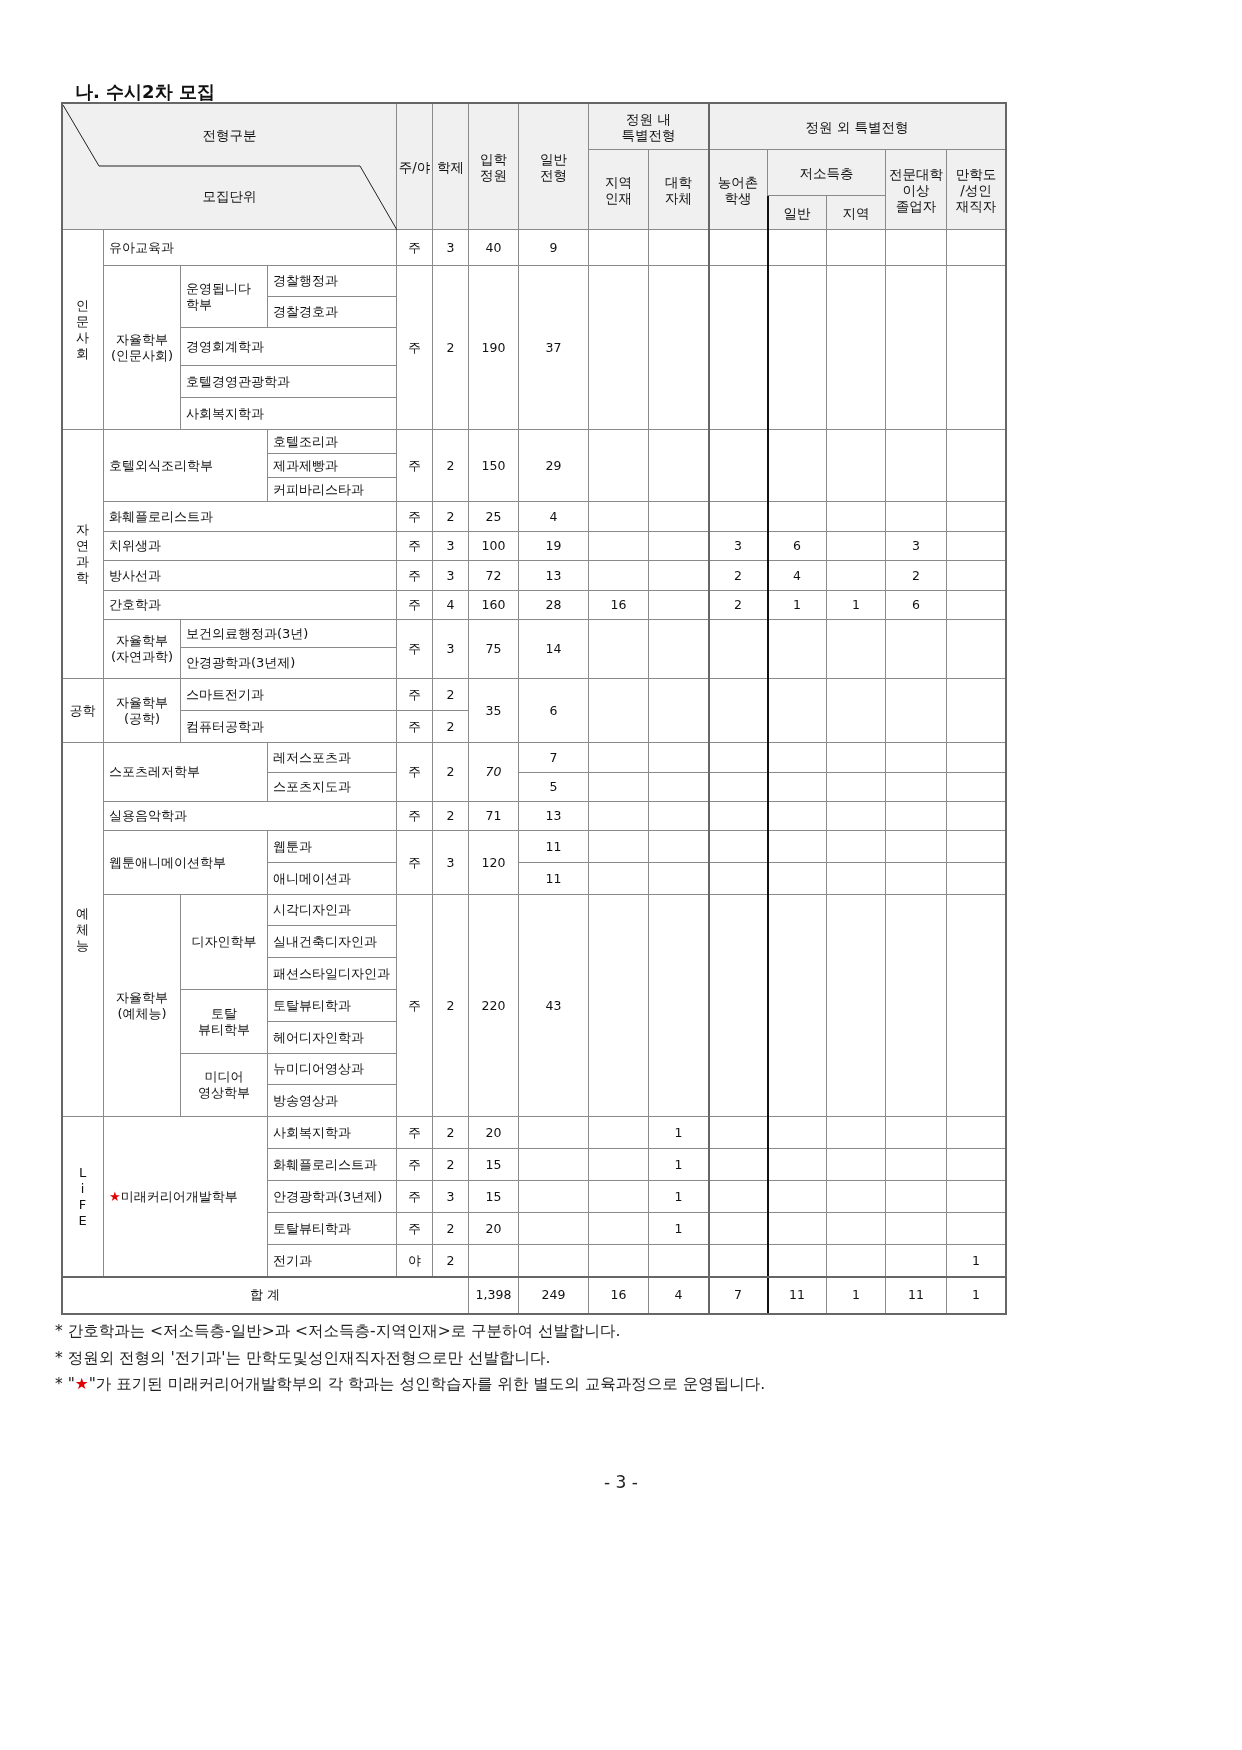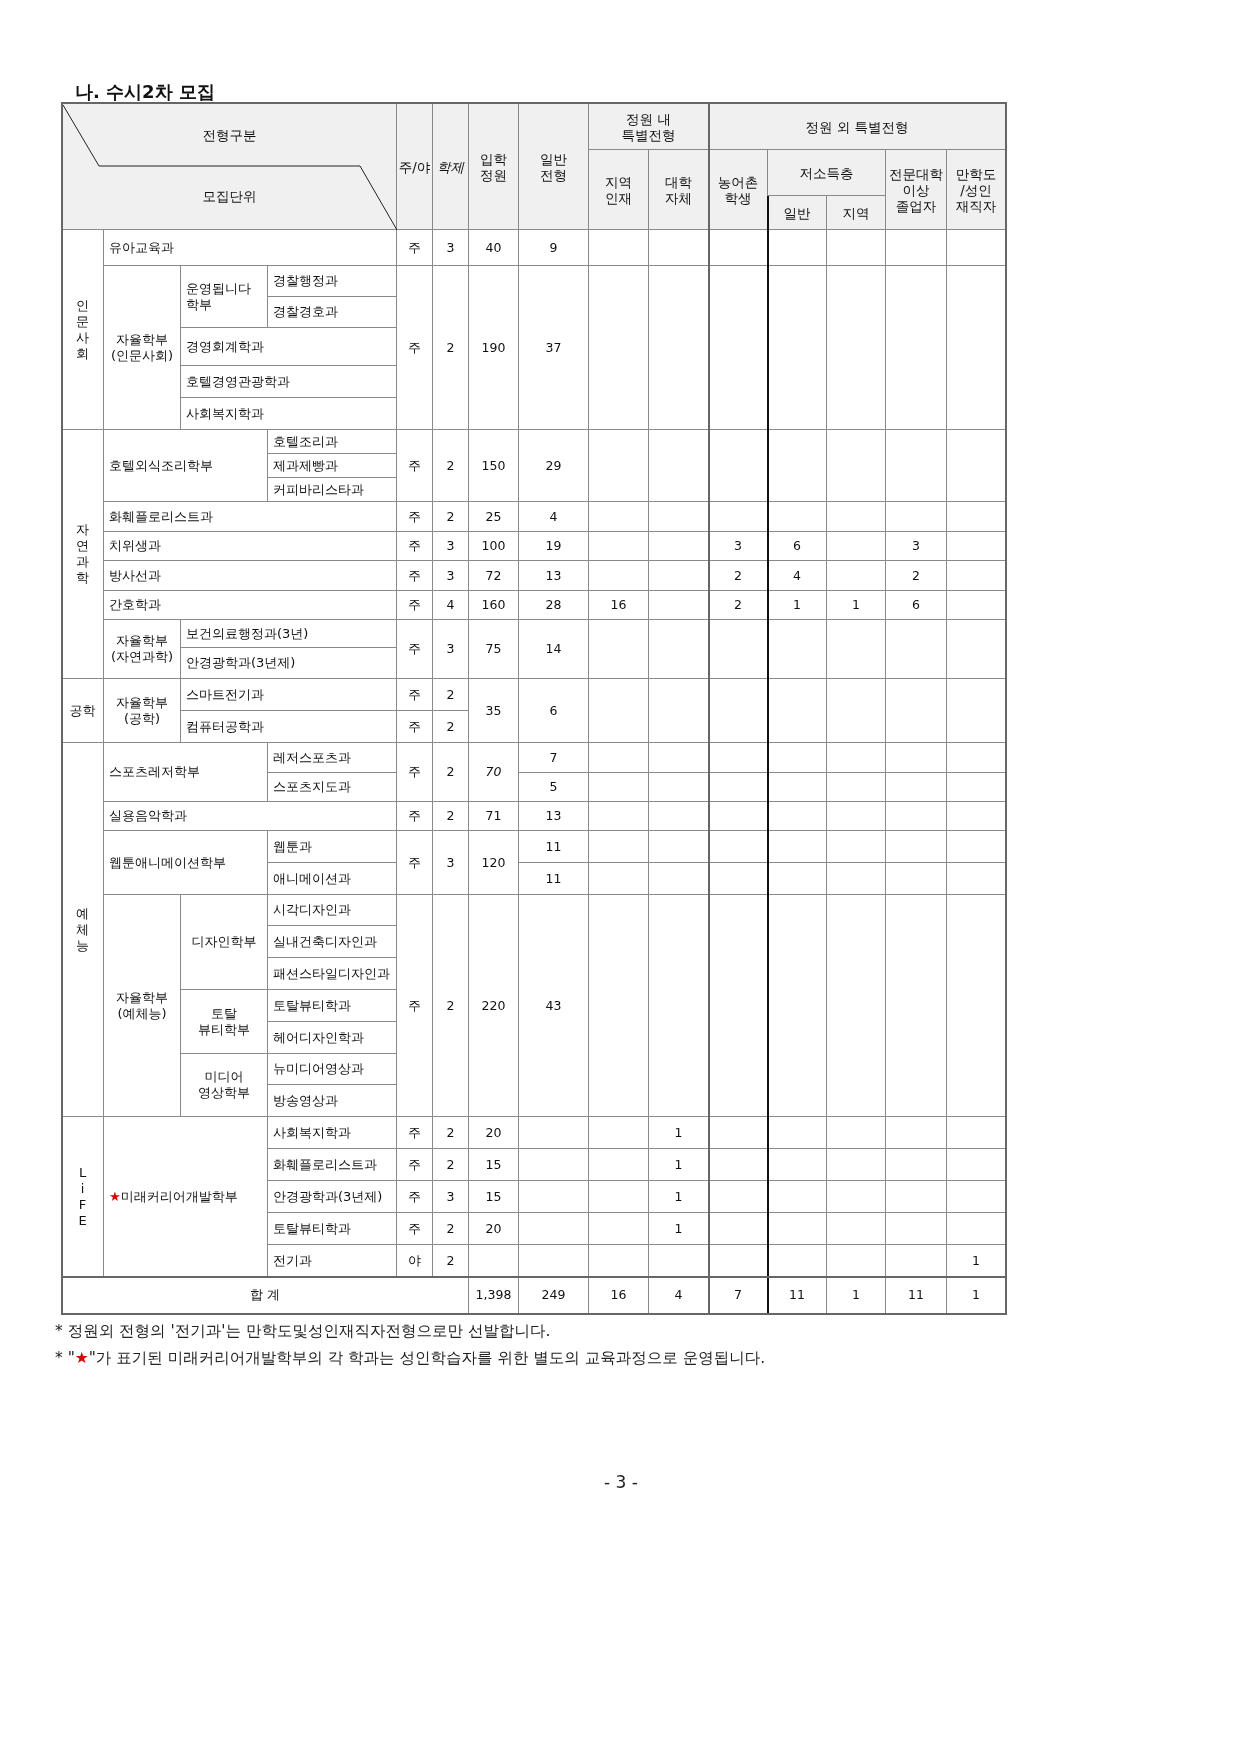--- a/index.html
+++ b/index.html
@@ -27,21 +27,21 @@
 <div class="tbl" id="tbl">
     <div class="c hd" style="left: 62px; top: 104px; width: 335px; height: 126px;"></div>
     <div style="position: absolute; left: 62px; top: 127px; width: 335px; text-align: center; font-size: 13.5px;">전형구분</div>
     <div style="position: absolute; left: 62px; top: 188px; width: 335px; text-align: center; font-size: 13.5px;">모집단위</div>
     <svg width="336" height="127" style="position: absolute; left: 62px; top: 104px;">
       <polyline points="1,1 37,62 298,62 335,126" fill="none" stroke="#222" stroke-width="1"></polyline>
     </svg>
     <div class="c hd" style="left: 397px; top: 104px; width: 36px; height: 126px;">
       <span style="white-space: pre-line;">주/야</span>
     </div>
-    <div class="c hd" style="left: 433px; top: 104px; width: 36px; height: 126px; font-style: italic;">
+    <div class="c hd" style="left: 433px; top: 104px; width: 36px; height: 126px;">
       <span style="white-space: pre-line;">학제</span>
     </div>
     <div class="c hd" style="left: 469px; top: 104px; width: 50px; height: 126px;">
       <span style="white-space: pre-line;">입학
 정원</span>
     </div>
     <div class="c hd" style="left: 519px; top: 104px; width: 70px; height: 126px;">
       <span style="white-space: pre-line;">일반
 전형</span>
     </div>
@@ -686,17 +686,18 @@
       <span style="white-space: pre-line;">1</span>
     </div>
     <div class="thick-v" style="left: 708px; top: 104px; height: 1210px;"></div>
     <div class="black-v" style="left: 767px; top: 196px; height: 1118px;"></div>
     <div class="black-v" style="left: 767px; top: 196px; height: 1118px;"></div>
     <div class="thick-h" style="left: 62px; top: 1276px; width: 944px;"></div>
     <div class="outer"></div>
   </div>
 
 <div class="notes">
+  <div>* 간호학과는 &lt;저소득층-일반&gt;과 &lt;저소득층-지역인재&gt;로 구분하여 선발합니다.</div>
   <div>* 정원외 전형의 '전기과'는 만학도및성인재직자전형으로만 선발합니다.</div>
   <div><span>* "</span><span class="star">★</span><span>"가 표기된 미래커리어개발학부의 각 학과는 성인학습자를 위한 별도의 교육과정으로 운영됩니다.</span></div>
 </div>
 
 <div class="pageno">- 3 -</div>
 
 </body></html>

